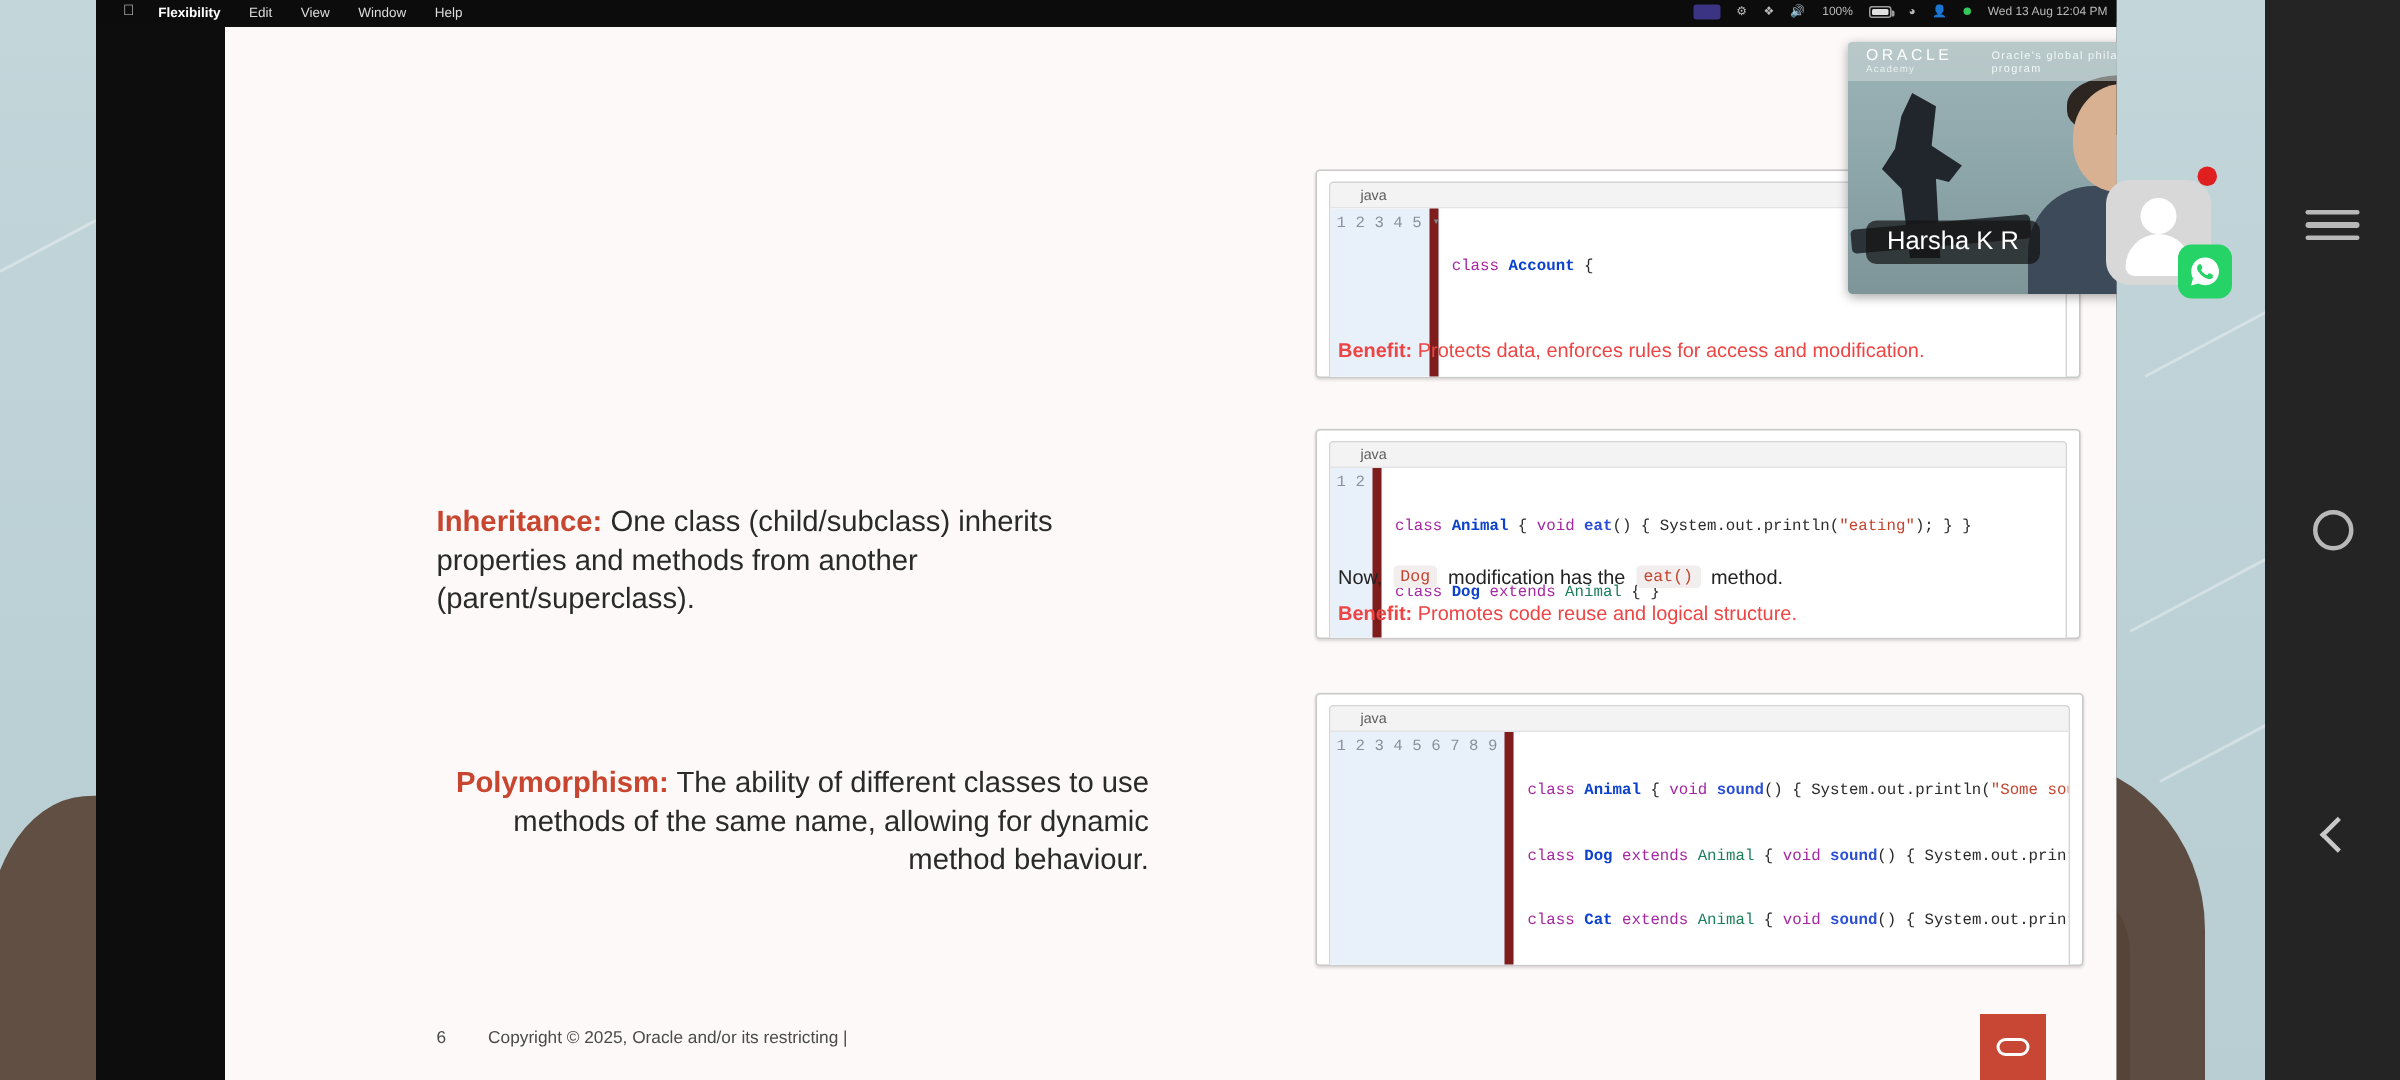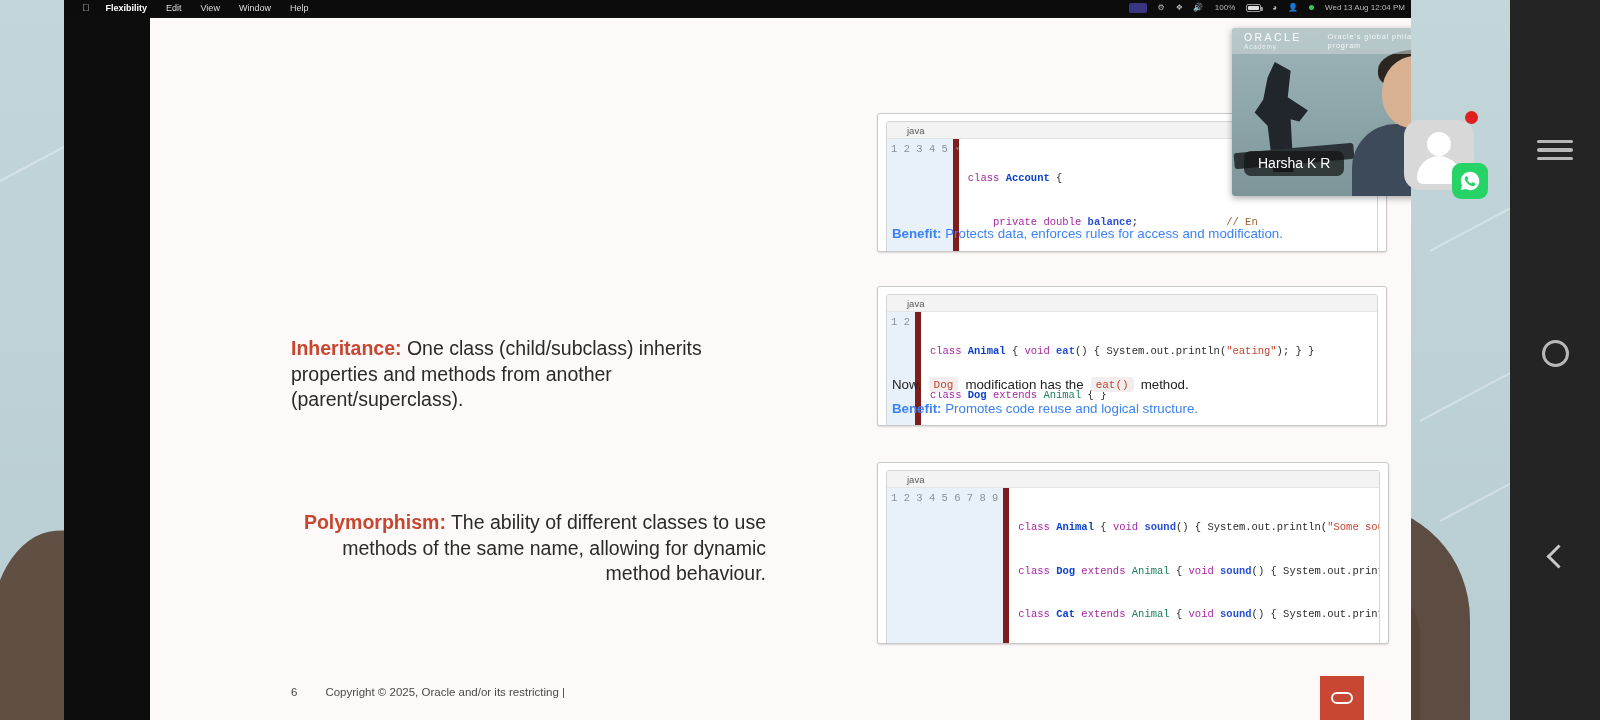--- a/index.html
+++ b/index.html
@@ -163,21 +163,21 @@
   
   .k   { color: #a626a4; }          
   .kw2 { color: #0b41cd; font-weight: bold; } 
   .typ { color: #1a7f5a; }          
   .fn  { color: #2a4fd6; font-weight: bold; } 
   .str { color: #c4442f; }          
   .cm  { color: #9c5d2d; }          
   .pl  { color: #2b2b2b; }
 
   .benefit {
-    position: absolute; left: 14px; font-size: 13.3px; color: #3b82f6;
+    position: absolute; left: 14px; font-size: 13.3px; color: #ef4444;
     line-height: 17px;
   }
   .benefit b { font-weight: bold; }
   .card1 .benefit { bottom: 9px; }
   .card2 .benefit { bottom: 8px; }
   .card3 .benefit { bottom: 9px; }
 
   .now-line {
     position: absolute; left: 14px; bottom: 33px; font-size: 13.3px; color: #222;
     display: flex; align-items: center; gap: 7px;
@@ -231,21 +231,21 @@
     position: absolute; left: 14px; top: 34px; width: 72px; height: 110px;
     background: #20262b; clip-path: polygon(40% 0%, 62% 8%, 58% 32%, 86% 44%, 74% 54%, 62% 52%, 66% 100%, 38% 100%, 30% 58%, 12% 46%, 24% 34%, 30% 14%);
   }
   .vid-board {
     position: absolute; left: 2px; top: 120px; width: 120px; height: 16px;
     background: #2b3238; border-radius: 3px; transform: rotate(-5deg);
   }
   .name-tag {
     position: absolute; left: 12px; bottom: 20px;
     background: rgba(20,20,20,.72); color: #fff;
-    font-size: 14px; padding: 4px 14px 5px 14px; border-radius: 7px;
+    font-size: 17px; padding: 4px 14px 5px 14px; border-radius: 7px;
     white-space: nowrap;
   }
   .rec-dot {
     position: absolute; left: 1465px; top: 111px;
     width: 13px; height: 13px; border-radius: 50%; background: #e02020;
   }
 
   
   .wa-avatar {
     position: absolute; left: 1404px; top: 120px; width: 70px; height: 70px;
@@ -325,21 +325,20 @@
             <div class="gutter active-first">
               <span class="ln">1</span>
               <span class="ln">2</span>
               <span class="ln">3</span>
               <span class="ln">4</span>
               <span class="ln">5</span>
               <span class="fold" style="top:3px;">▾</span>
             </div>
             <div class="code-lines">
               <span class="ln"><span class="k">class</span> <span class="kw2">Account</span> <span class="pl">{</span></span>
-              <span class="ln">    <span class="k">private</span> <span class="k">double</span> <span class="fn">balance</span><span class="pl">;</span>              <span class="cm">// En</span></span>
               
               
               
             </div>
           </div>
         </div>
         <div class="benefit">
           <b>Benefit:</b><span> Protects data, enforces rules for access and modification.</span>
         </div>
       </div>

